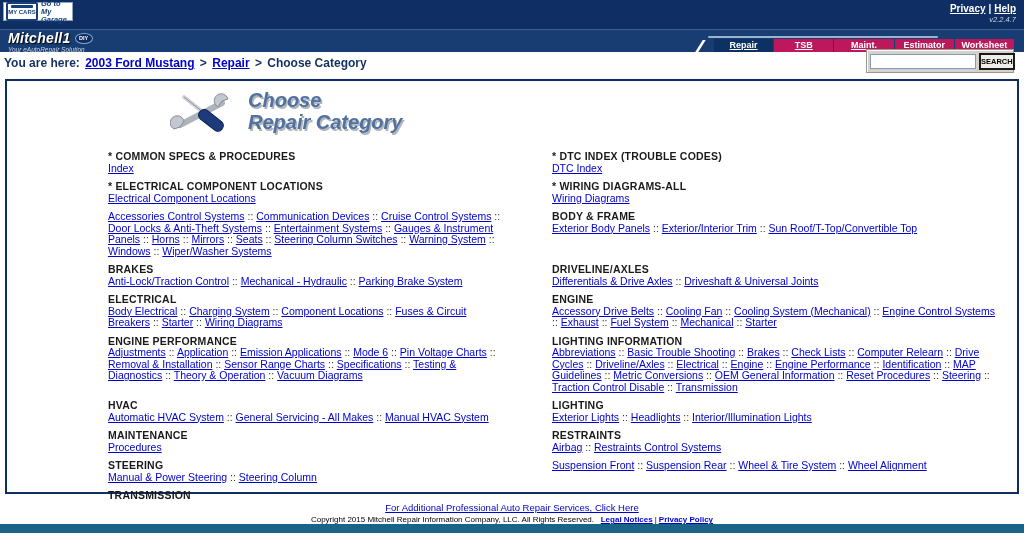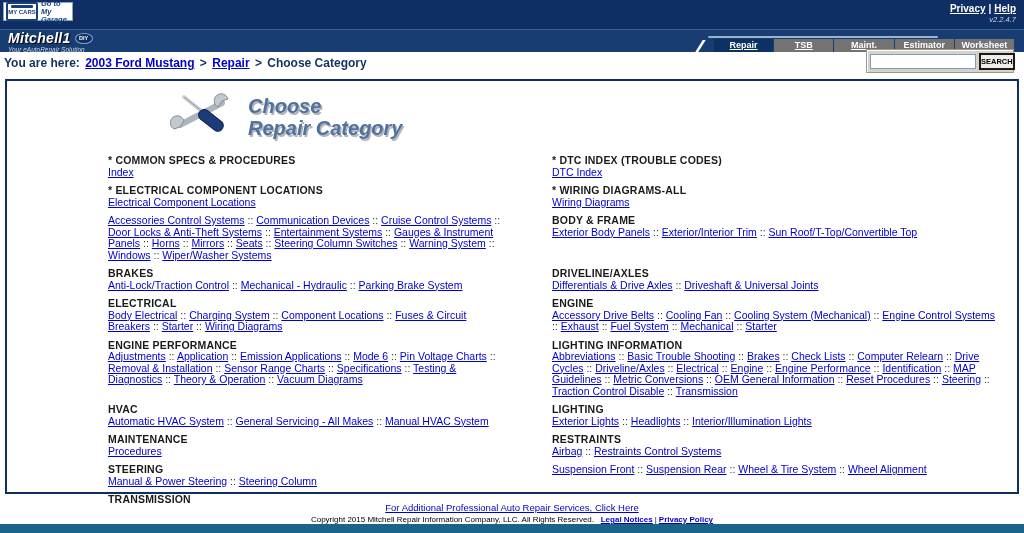--- a/index.html
+++ b/index.html
@@ -23,39 +23,39 @@
   .brandbar { position:relative; height:23px; background:#173d72; border-top:1px solid #3a5d93; }
   .brand { position:absolute; left:8px; top:0px; }
   .brand-row { display:flex; align-items:center; }
   .brand-name { font-size:14px; font-weight:bold; font-style:italic; color:#fff; text-shadow:1px 1px 1px #000; letter-spacing:0.3px; }
   .brand-badge { margin-left:4px; width:18px; height:11px; border:1px solid #7fa7d9; border-radius:50%; background:#0e2d5e; color:#fff; font-size:5.5px; font-weight:bold; display:flex; align-items:center; justify-content:center; }
   .brand-tagline { font-size:6.5px; color:#c9d4e8; font-style:italic; margin-top:0px; }
   .tabs-wrap { position:absolute; right:10px; bottom:0; width:300px; height:13px; }
   .tabs-line { position:absolute; top:-3px; left:-6px; width:230px; height:2px; background:#9db3cd; border-radius:2px; }
   .tabs-slash { position:absolute; left:-20px; bottom:0; width:8px; height:12px; border-right:3px solid #fff; transform:skewX(-32deg); }
   .tabs { display:flex; gap:1px; height:13px; }
-  .tab { flex:1; background:#737373; color:#fff; font-size:9px; font-weight:bold; text-decoration:underline; text-align:center; line-height:13px; cursor:pointer; }
+  .tab { flex:1; background:#be185d; color:#fff; font-size:9px; font-weight:bold; text-decoration:underline; text-align:center; line-height:13px; cursor:pointer; }
   .tab.active { background:#0b3263; }
 
   
   .crumb-row { height:16px; padding:4px 0 0 4px; font-size:12px; color:#14315e; background:#fff; }
   .crumb-prefix { font-weight:bold; color:#14315e; }
   .crumb-link { color:#0000cc; font-weight:bold; text-decoration:underline; cursor:pointer; margin:0 2px; }
   .crumb-sep { color:#14315e; font-weight:bold; }
   .crumb-current { font-weight:bold; color:#14315e; margin-left:2px; }
 
   
   .search-panel { position:absolute; top:49px; right:10px; width:148px; height:24px; background:#d6d2ca; border:1px solid #9a9791; box-shadow:inset 1px 1px 0 #fff; display:flex; align-items:center; padding:0 3px; }
   .search-input { width:106px; height:15px; border:1px solid #7f9db9; font-size:9px; padding:0 2px; background:#fff; font-family:"Liberation Sans", sans-serif; }
   .search-btn { margin-left:3px; height:17px; flex:1; background:#efede9; border:2px solid #1a1a1a; font-size:7.5px; font-weight:bold; color:#000; font-family:"Liberation Sans", sans-serif; cursor:pointer; padding:0; }
 
   
   .main-box { position:relative; margin:11px 5px 0 5px; height:415px; border:2px solid #0d2f63; background:#fff; }
   .heading-area { display:flex; align-items:flex-start; margin:8px 0 0 163px; }
-  .heading-text { margin-left:14px; font-size:20px; line-height:22px; font-weight:bold; font-style:italic; color:#51719f; text-shadow:1.5px 1.5px 0 rgba(100,108,120,0.5);margin-top:6px; }
+  .heading-text { margin-left:14px; font-size:20px; line-height:22px; font-weight:bold; font-style:italic; color:#51719f; text-shadow:1.5px 1.5px 0 rgba(100,108,120,0.5); }
 
   
   #categories { margin-top:16px; padding-left:101px; }
   .cat-row { display:flex; margin-bottom:7px; }
   .cat-cell { font-size:10.5px; line-height:11.5px; }
   .cat-cell.left { width:400px; margin-right:44px; }
   .cat-cell.right { width:445px; }
   .cat-title { font-weight:bold; color:#1a1a1a; letter-spacing:0.2px; }
   .cat-link { color:#0000cc; text-decoration:underline; cursor:pointer; }
   .sep { color:#333; }

